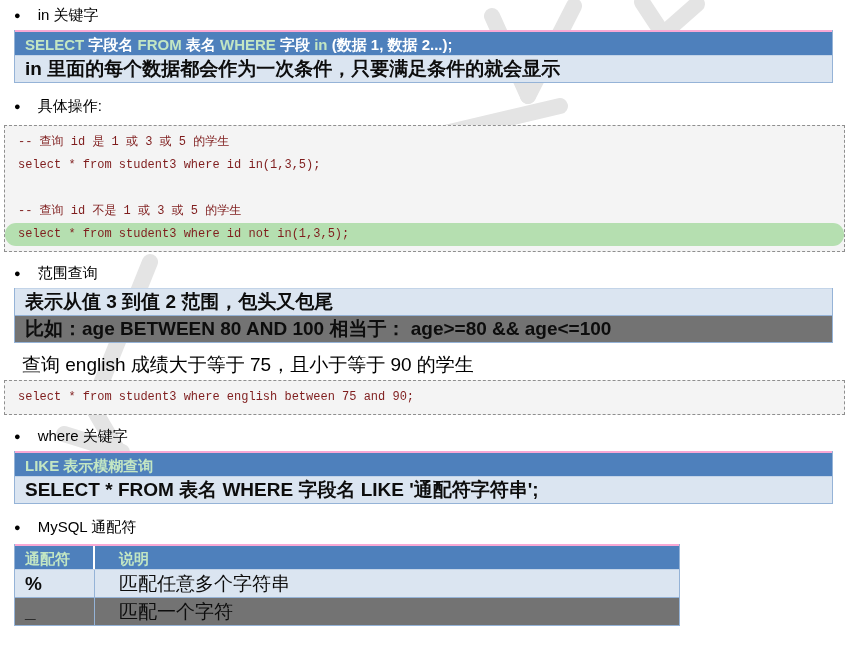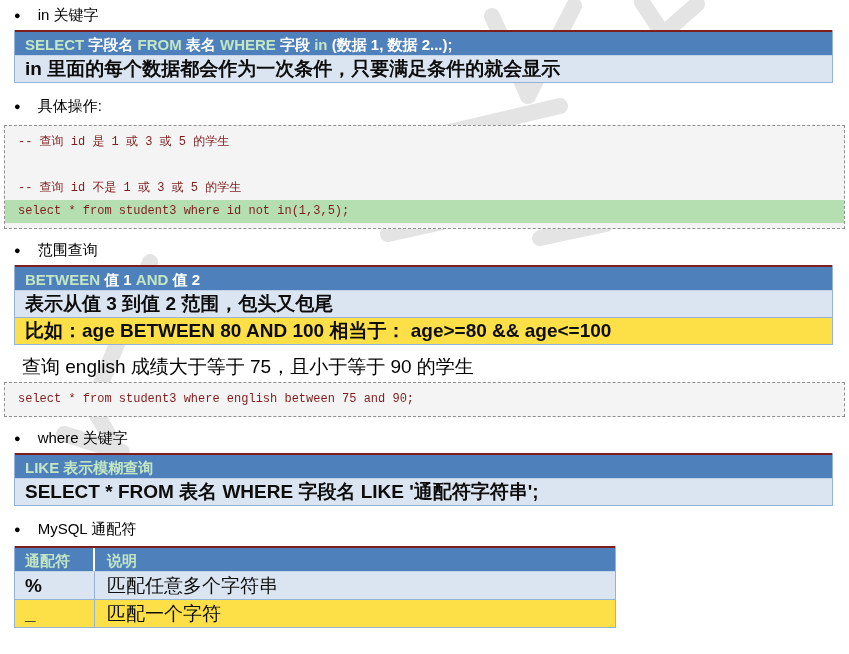--- a/index.html
+++ b/index.html
@@ -8,44 +8,44 @@
     font-family:"Liberation Sans", sans-serif; color:#000;
   }
   .watermark { position:absolute; top:0; left:0; z-index:0; pointer-events:none; }
   .content { position:relative; z-index:1; }
 
   .bullet-row { display:flex; align-items:center; margin-left:14px; padding:4px 0; font-size:15px; }
   .bullet { font-size:11px; margin-right:17px; line-height:18px; }
   .bullet-text { line-height:18px; }
 
   .wtable { margin-left:14px; width:819px; border:1px solid var(--table-border,#95b3d7); border-top:none; box-sizing:border-box; }
-  .wtable.narrow { width:602px; }
+  .wtable.narrow { width:666px; }
   .thead {
     background:var(--header-blue,#4e80bc); color:#fff; font-weight:bold; font-size:15px;
     height:25px; line-height:25px; padding:0 10px;
-    border-top:2px solid #7f1d1d; box-sizing:border-box;
+    border-top:2px solid #f9a8d4; box-sizing:border-box;
   }
   .trow { font-weight:bold; font-size:19px; color:#0d0d0d; min-height:26px; line-height:26px; padding:0 10px; box-sizing:border-box; }
   .band  { background:var(--band-blue,#dbe5f1); border-top:1px solid #c3d4e8; }
-  .whiterow { background:#fde047; border-top:1px solid var(--table-border,#95b3d7); }
+  .whiterow { background:#737373; border-top:1px solid var(--table-border,#95b3d7); }
   .kw { color:var(--keyword-green,#c3e6c3); }
 
   .cols { display:flex; padding:0; }
   .cols .c1 { flex:none; width:80px; padding-left:10px; box-sizing:border-box; }
-  .cols .c2 { flex:1; padding-left:12px; }
+  .cols .c2 { flex:1; padding-left:24px; }
   .thead.cols .c1 { border-right:2px solid #fff; color:var(--keyword-green,#c3e6c3); }
   .thead.cols .c2 { color:var(--keyword-green,#c3e6c3); }
   .trow.cols { height:28px; line-height:28px; }
   .trow.cols .c1 { border-right:1px solid var(--table-border,#95b3d7); font-weight:bold; }
   .trow.cols .c2 { font-weight:normal; }
 
   .codeblock { margin:6px 4px 0 4px; border:1px dashed #8f8f8f; background:var(--code-bg,#f4f4f4); padding:5px 0; }
   .code-line { height:23px; line-height:23px; padding:0 13px; white-space:pre;
     font-family:Liberation Mono, monospace; font-size:12px; color:#7f1d1d; }
-  .code-line.hl { background:var(--highlight-green,#b5dfb0); }
+  .code-line.hl { background:var(--highlight-green,#b5dfb0);border-radius:11px; }
 
   .note { margin:13px 0 0 22px; font-size:19px; line-height:18px; }
 
   .mt2{margin-top:2px;} .mt4{margin-top:4px;} .mt6{margin-top:6px;} .mt8{margin-top:8px;} .mt10{margin-top:10px;}
 </style>
 </head>
 <body>
 
 <div class="page">
 
@@ -77,32 +77,32 @@
       <div class="trow band">in 里面的每个数据都会作为一次条件，只要满足条件的就会显示</div>
     </div>
 
     <div class="bullet-row mt10">
       <span class="bullet">●</span>
       <span class="bullet-text">具体操作:</span>
     </div>
 
     <div class="codeblock mt6">
       <div class="code-line">-- 查询 id 是 1 或 3 或 5 的学生</div>
+      <div class="code-line">select * from student3 where id in(1,3,5);</div>
       <div class="code-line">&nbsp;</div>
       <div class="code-line">-- 查询 id 不是 1 或 3 或 5 的学生</div>
       <div class="code-line hl">select * from student3 where id not in(1,3,5);</div>
     </div>
 
     <div class="bullet-row mt8">
       <span class="bullet">●</span>
       <span class="bullet-text">范围查询</span>
     </div>
 
     <div class="wtable mt2">
-      <div class="thead"><span class="kw">BETWEEN </span><span>值 1 </span><span class="kw">AND </span><span>值 2</span></div>
       <div class="trow band">表示从值 3 到值 2 范围，包头又包尾</div>
       <div class="trow whiterow">比如：age BETWEEN 80 AND 100 相当于： age&gt;=80 &amp;&amp; age&lt;=100</div>
     </div>
 
     <div class="note">查询 english 成绩大于等于 75，且小于等于 90 的学生</div>
 
     <div class="codeblock mt6">
       <div class="code-line">select * from student3 where english between 75 and 90;</div>
     </div>
 

